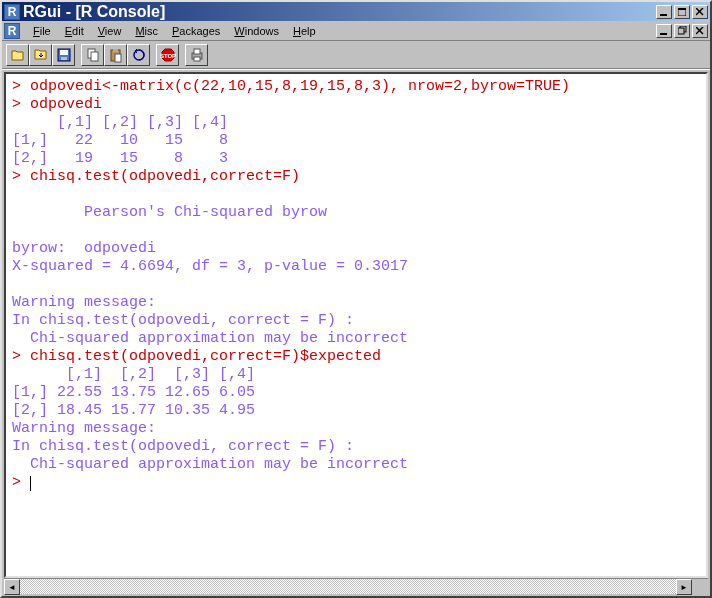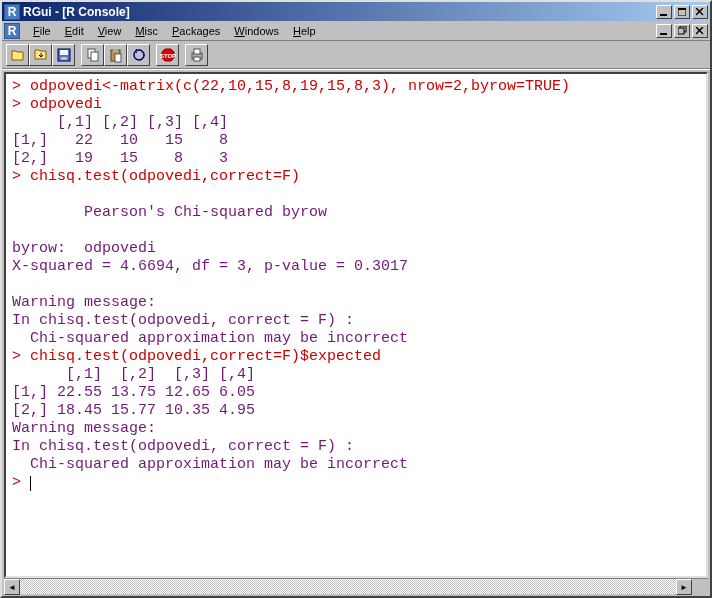--- a/index.html
+++ b/index.html
@@ -1,36 +1,36 @@
 <!DOCTYPE html>
 <html><head>
 <meta charset="utf-8">
 <style>
 * { margin: 0; padding: 0; box-sizing: border-box; }
 body { font-family: "Tahoma", sans-serif; font-size: 11px; background: #c0c0c0; width: 712px; height: 598px; overflow: hidden; }
 .window { border: 2px solid #c0c0c0; border-top-color: #dfdfdf; border-left-color: #dfdfdf; border-right-color: #404040; border-bottom-color: #404040; width: 712px; height: 598px; display: flex; flex-direction: column; background: #c0c0c0; }
 .titlebar { background: linear-gradient(to right, #0a246a, #a6caf0); color: white; height: 19px; display: flex; align-items: center; padding: 0 2px; }
 .titlebar-icon { width: 16px; height: 16px; background: #4a7abc; display: inline-flex; align-items: center; justify-content: center; font-weight: bold; font-size: 12px; color: #fff; margin-right: 3px; border: 1px solid #2a5a9c; }
-.titlebar-text { flex: 1; font-weight: bold; font-size: 12px; }
+.titlebar-text { flex: 1; font-weight: bold; font-size: 16px; }
 .win-btns { display: flex; gap: 0; }
 .win-btn { width: 16px; height: 14px; background: #c0c0c0; border: 1px solid; border-top-color: #fff; border-left-color: #fff; border-right-color: #404040; border-bottom-color: #404040; display: flex; align-items: center; justify-content: center; font-family: "Courier New"; font-weight: bold; font-size: 9px; margin-left: 2px; cursor: pointer; }
 .menubar { background: #c0c0c0; height: 20px; display: flex; align-items: center; padding: 0 2px; border-bottom: 1px solid #808080; }
 .menubar .r-icon { width: 16px; height: 16px; background: #4a7abc; display: inline-flex; align-items: center; justify-content: center; font-weight: bold; font-size: 12px; color: #fff; margin-right: 6px; border: 1px solid #2a5a9c; }
 .menu-item { padding: 14px 7px; cursor: pointer; }
 .menu-item u { text-decoration: underline; }
 .mdibtns { margin-left: auto; display: flex; }
 .toolbar { background: #c0c0c0; height: 28px; display: flex; align-items: center; padding: 2px 4px; gap: 0; border-bottom: 1px solid #808080; }
 .tbtn { width: 23px; height: 22px; border: 1px solid; border-top-color: #fff; border-left-color: #fff; border-right-color: #404040; border-bottom-color: #404040; background: #c0c0c0; display: flex; align-items: center; justify-content: center; cursor: pointer; }
 .tsep { width: 6px; }
 .ticon { width: 16px; height: 16px; }
 .console-wrap { flex: 1; background: #c0c0c0; padding: 2px; display: flex; flex-direction: column; border-top: 1px solid #fff; }
 .console { flex: 1; background: #fff; border: 2px solid; border-top-color: #404040; border-left-color: #404040; border-right-color: #dfdfdf; border-bottom-color: #dfdfdf; overflow: hidden; position: relative; }
 .console-content { font-family: "Courier New", monospace; font-size: 15px; line-height: 18px; padding: 4px 6px; white-space: pre; color: #000080; }
 .r-in { color: #cc0000; }
-.r-out { color: #701a75; }
+.r-out { color: #8b5cf6; }
 .cursor { display: inline-block; width: 1px; height: 15px; background: #000; vertical-align: text-bottom; animation: blink 1s step-end infinite; }
 @keyframes blink { 50% { opacity: 0; } }
 .hscroll { height: 16px; background: #c0c0c0; display: flex; border-top: 1px solid #808080; }
 .scroll-btn { width: 16px; height: 16px; background: #c0c0c0; border: 1px solid; border-top-color: #fff; border-left-color: #fff; border-right-color: #404040; border-bottom-color: #404040; display: flex; align-items: center; justify-content: center; font-size: 8px; cursor: pointer; }
 .scroll-track { flex: 1; background: repeating-conic-gradient(#c0c0c0 0% 25%, #fff 0% 50%) 0 0/2px 2px; }
 .scroll-corner { width: 16px; height: 16px; background: #c0c0c0; }
 </style>
 </head>
 <body>
 

